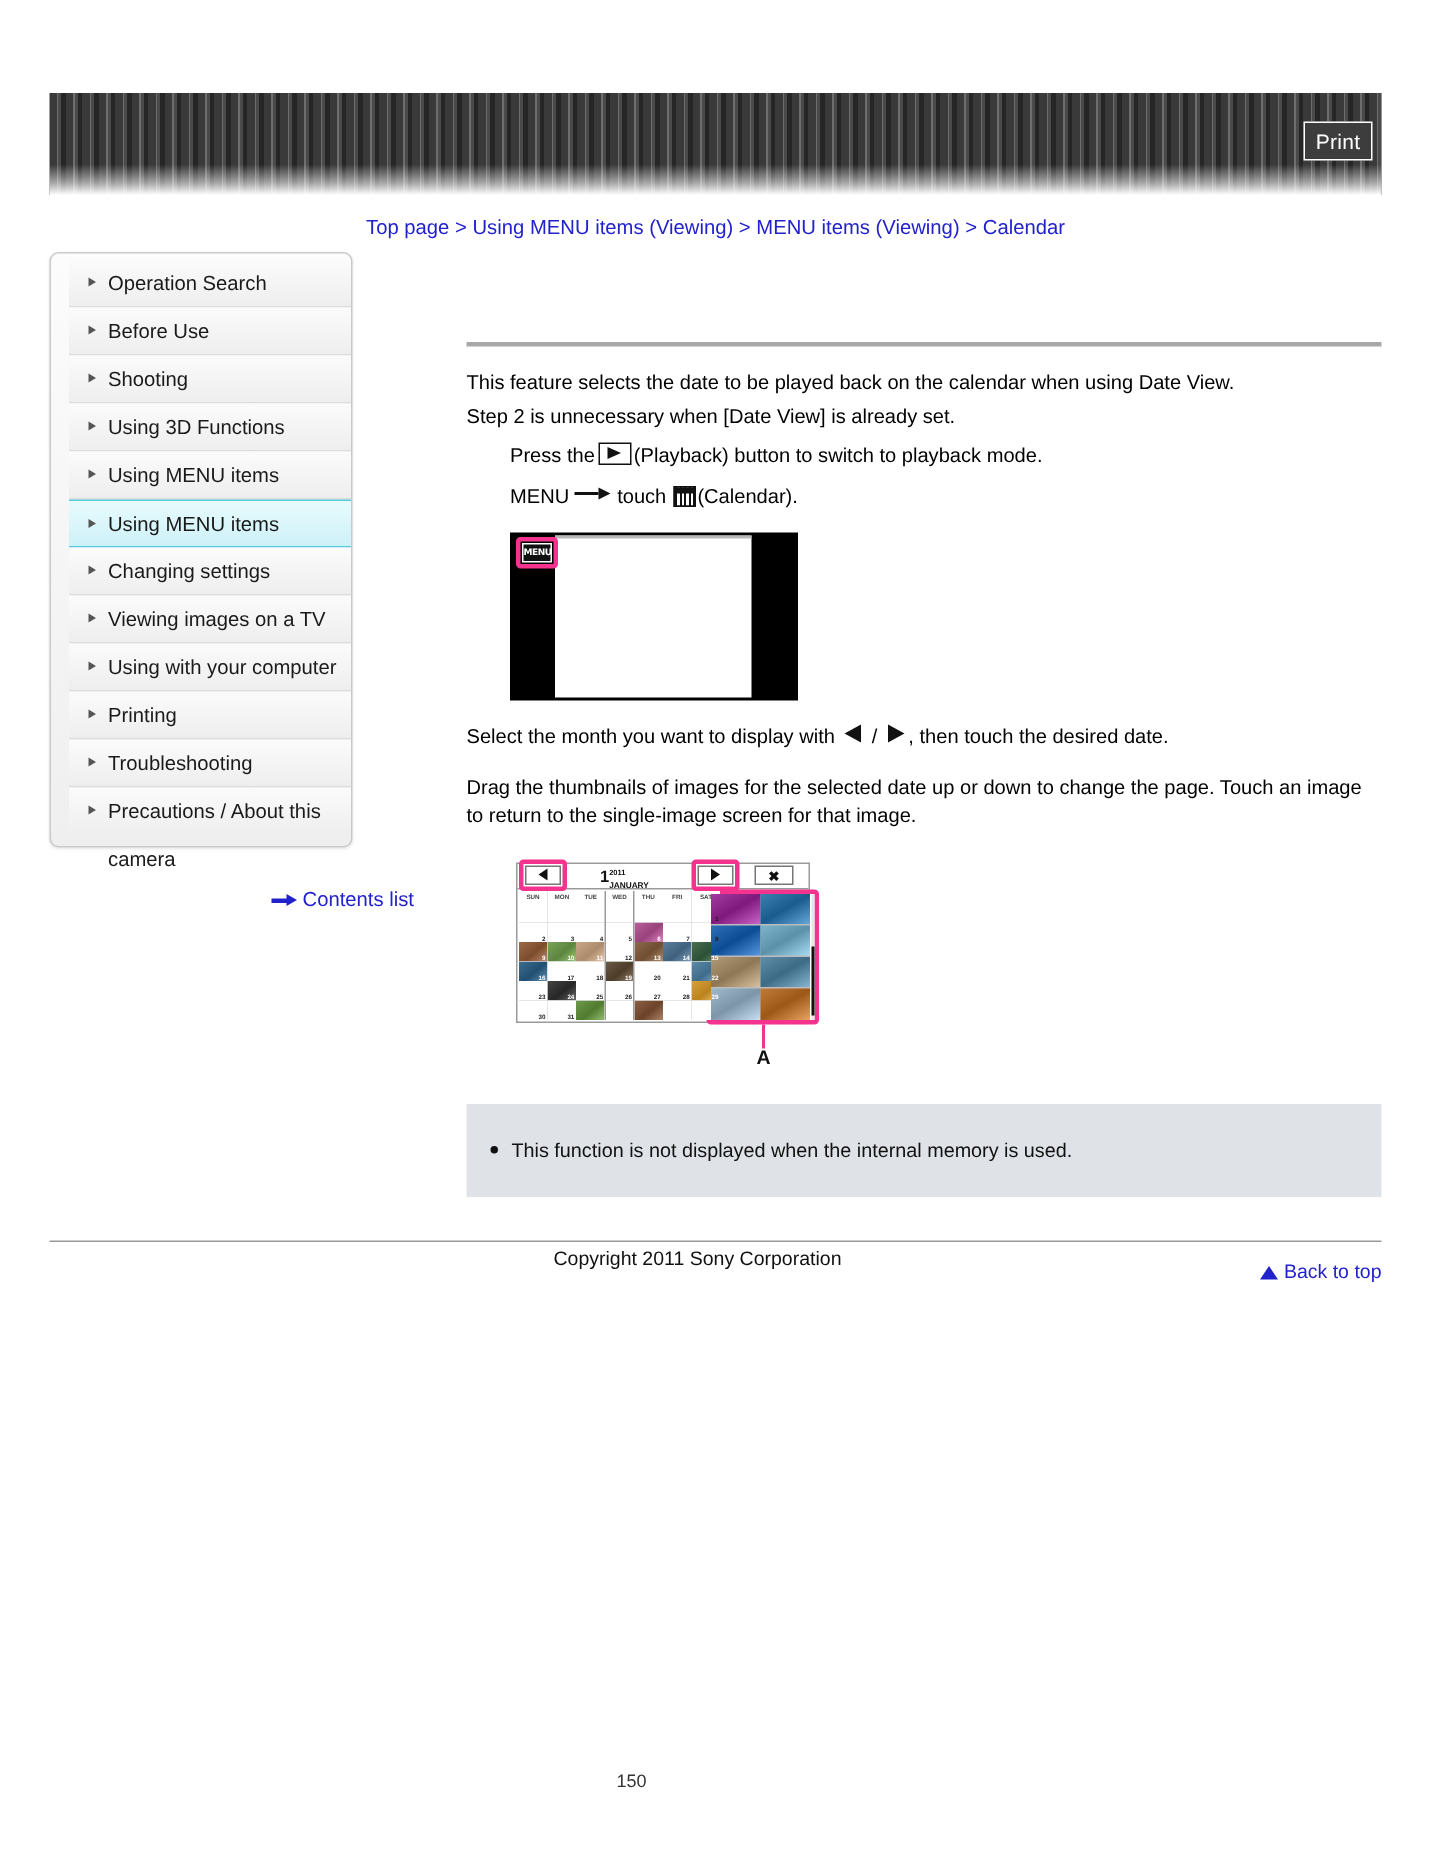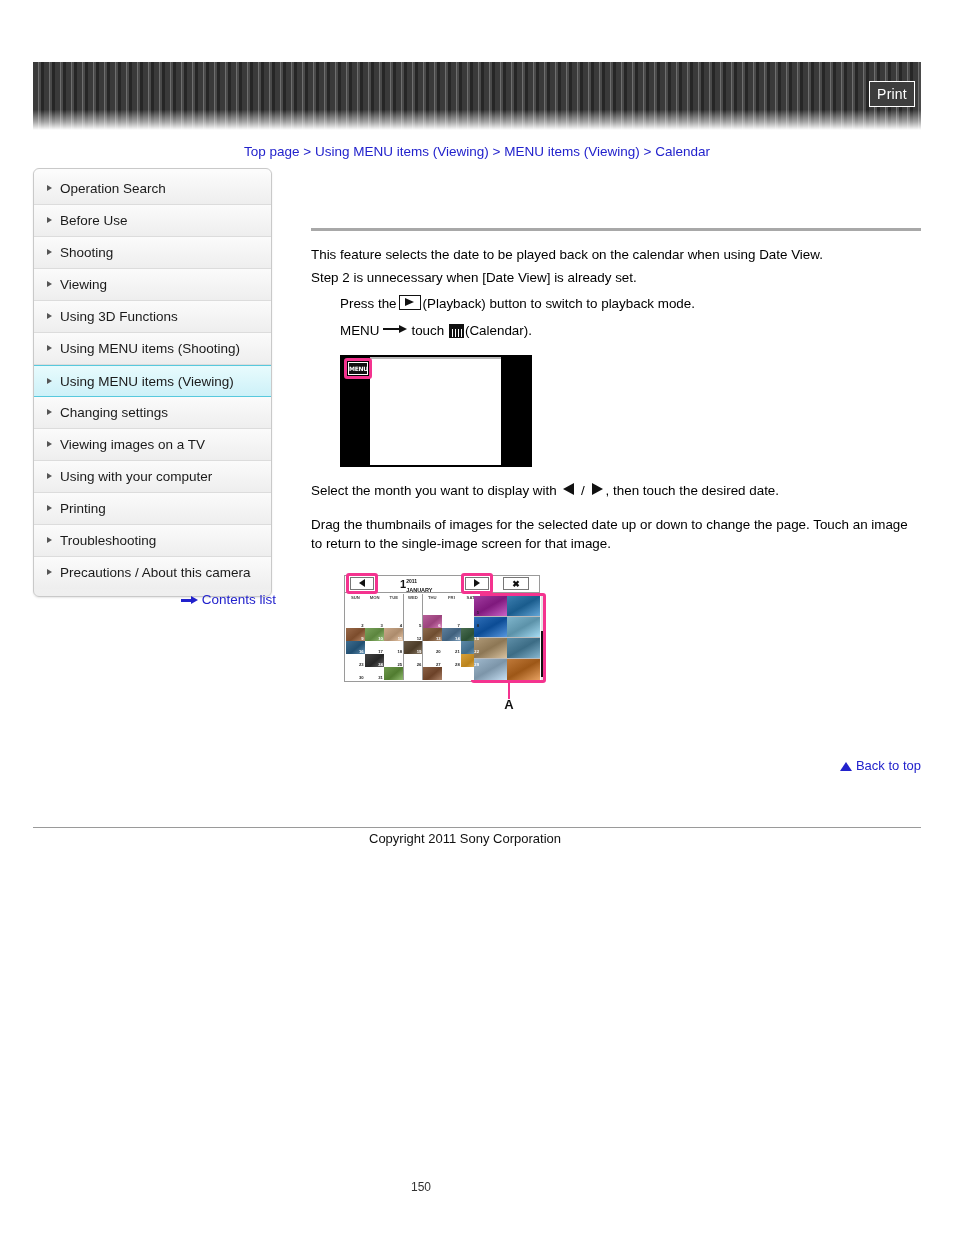--- a/index.html
+++ b/index.html
@@ -64,26 +64,26 @@
     white-space: nowrap;
   }
   #breadcrumb .crumb { cursor: pointer; }
   #breadcrumb .sep { color: #2222cc; }
 
   
   #sidebar {
     position: absolute;
     left: 33px;
     top: 168px;
-    width: 239px;
+    width: 202px;
     border: 1px solid #c9c9c9;
     border-radius: 6px;
     background: linear-gradient(to bottom, #fcfcfc, #efefef);
     box-shadow: 0 1px 2px rgba(0,0,0,0.10);
-    padding: 4px 0 7px 0;
+    padding: 4px 0 7px 12px;
     box-sizing: border-box;
   }
   .side-item {
     position: relative;
     height: 32px;
     line-height: 32px;
     padding-left: 26px;
     font-size: 13.5px;
     color: #1a1a1a;
     border-bottom: 1px solid #dcdcdc;
@@ -553,24 +553,20 @@
     <span class="tri"></span>
     <span>Operation Search</span>
   </div>
   <div class="side-item">
     <span class="tri"></span>
     <span>Before Use</span>
   </div>
   <div class="side-item">
     <span class="tri"></span>
     <span>Shooting</span>
-  </div>
-  <div class="side-item">
-    <span class="tri"></span>
-    <span>Viewing</span>
   </div>
   <div class="side-item">
     <span class="tri"></span>
     <span>Using 3D Functions</span>
   </div>
   <div class="side-item">
     <span class="tri"></span>
     <span>Using MENU items (Shooting)</span>
   </div>
   <div class="side-item selected">
@@ -802,20 +798,26 @@
         <div class="t" style="background: linear-gradient(150deg, rgb(159, 184, 204), rgb(124, 149, 169) 50%, rgb(199, 224, 244));"></div>
         <div class="t" style="background: linear-gradient(150deg, rgb(192, 122, 58), rgb(157, 87, 23) 50%, rgb(232, 162, 98));"></div>
       </div>
     <div class="scroll-track"></div>
     <div class="scroll-thumb"></div>
 
     <div class="leader"></div>
     <div class="alabel">A</div>
   </div>
 
+  <div id="note-box">
+    <div class="note-line">
+      <span class="bullet"></span>
+      <span>This function is not displayed when the internal memory is used.</span>
+    </div>
+  </div>
 
   <div id="back-to-top">
     <span class="up"></span><span>Back to top</span>
   </div>
 </div>
 
 <div id="footer-rule"></div>
 <div id="copyright">Copyright 2011 Sony Corporation</div>
 <div id="page-number">150</div>
 

